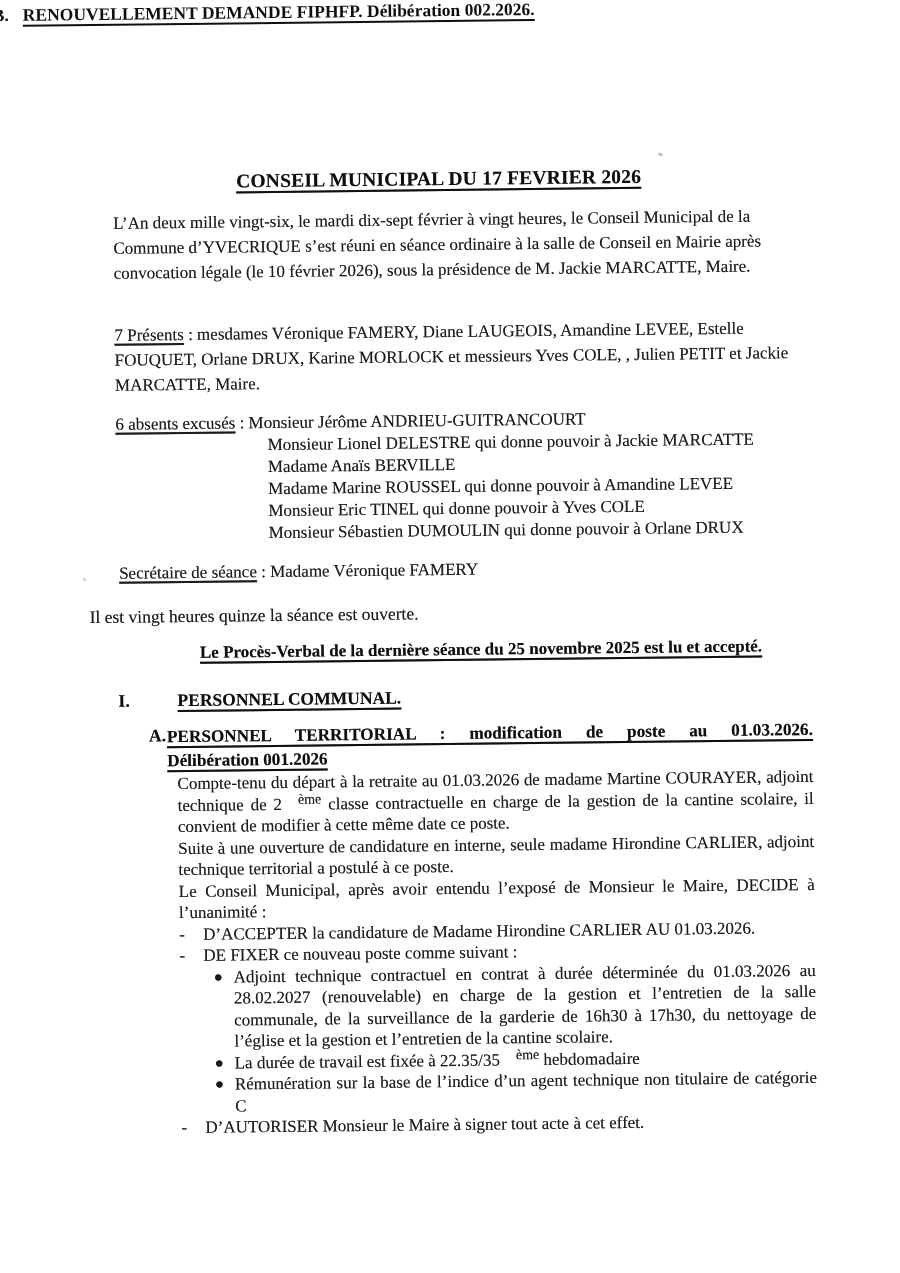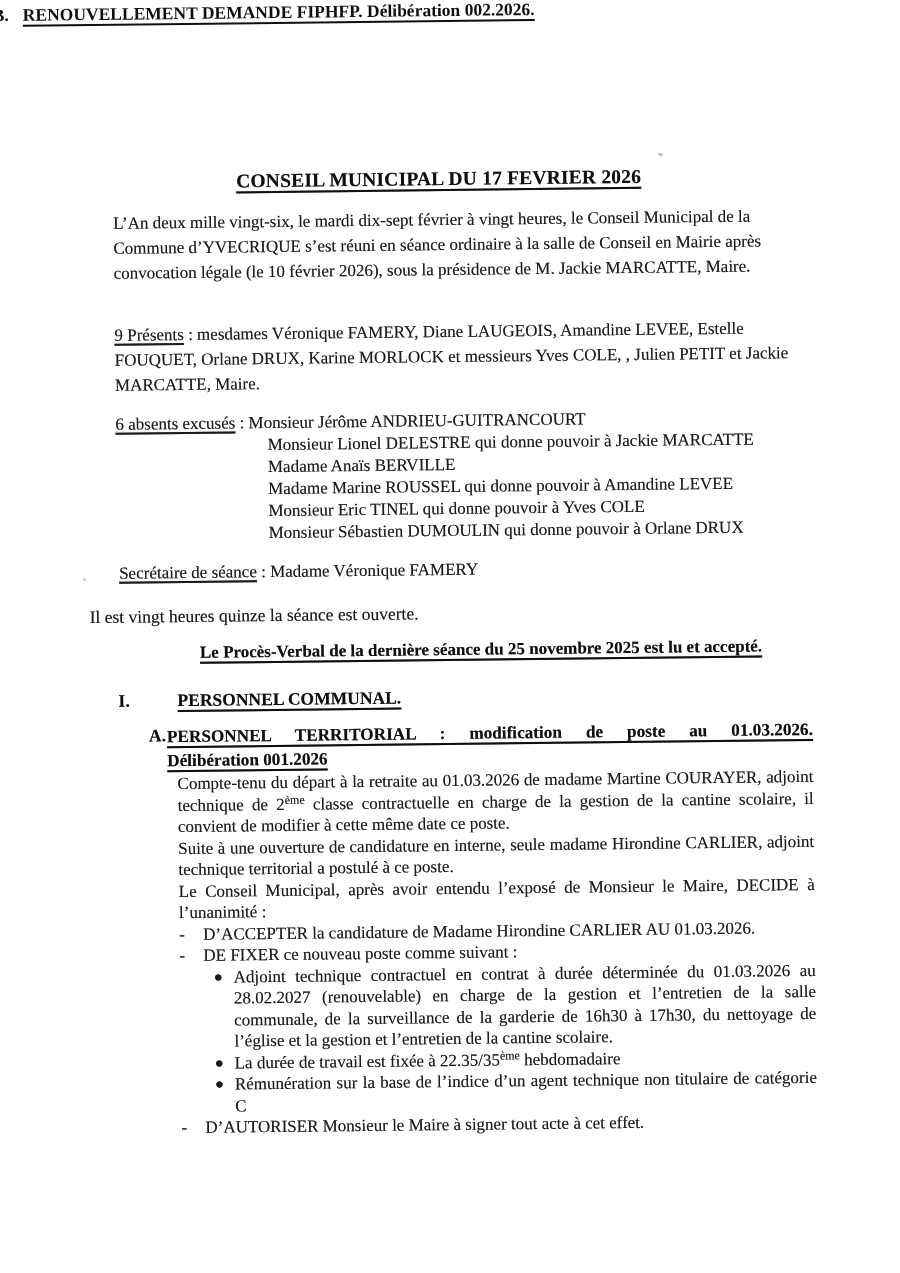--- a/index.html
+++ b/index.html
@@ -42,21 +42,21 @@
   .ahead{margin-left:18px;font-size:17.2px;line-height:24px;}
   .ahead .l1{text-align:justify;text-align-last:justify;}
   .abody{margin-left:28px;font-size:17px;text-align:justify;}
   .abody .para{text-align:justify;}
   .dashrow{display:flex;}
   .dashrow .mk{flex:0 0 24px;}
   .dashrow .dt{flex:1;text-align:justify;}
   .bulrow{display:flex;margin-left:34px;}
   .bulrow .mk{flex:0 0 20px;font-size:15px;}
   .bulrow .bt{flex:1;text-align:justify;}
-  sup{font-size:12px;line-height:0;vertical-align:6px;}
+  sup{font-size:14px;line-height:0;vertical-align:6px;margin-left:16px;}
 
   #itemB{top:1145px;left:148px;width:664px;font-size:17.5px;display:flex;}
   #itemB .mk{flex:0 0 30px;}
 
   .speck{position:absolute;border-radius:50%;background:#8a8a8a;}
   #speck1{left:658px;top:153px;width:5px;height:3px;opacity:.55;transform:rotate(20deg);}
   #speck2{left:83px;top:578px;width:3px;height:3px;opacity:.4;}
 </style>
 </head>
 <body>
@@ -64,21 +64,21 @@
 <div class="sheet">
   <div class="rot">
 
     <div class="blk b" id="title">
       <span class="ub">CONSEIL MUNICIPAL DU 17 FEVRIER 2026</span>
     </div>
 
     <div class="blk" id="intro">L’An deux mille vingt-six, le mardi dix-sept février à vingt heures, le Conseil Municipal de la Commune d’YVECRIQUE s’est réuni en séance ordinaire à la salle de Conseil en Mairie après convocation légale (le 10 février 2026), sous la présidence de M. Jackie MARCATTE, Maire.</div>
 
     <div class="blk" id="presents">
-      <span class="u">9 Présents</span><span> : mesdames Véronique FAMERY, Diane LAUGEOIS, Amandine LEVEE, Estelle FOUQUET, Orlane DRUX, Karine MORLOCK et messieurs Yves COLE, , Julien PETIT et Jackie MARCATTE, Maire.</span>
+      <span class="u">7 Présents</span><span> : mesdames Véronique FAMERY, Diane LAUGEOIS, Amandine LEVEE, Estelle FOUQUET, Orlane DRUX, Karine MORLOCK et messieurs Yves COLE, , Julien PETIT et Jackie MARCATTE, Maire.</span>
     </div>
 
     <div class="blk" id="absents">
       <div class="first">
         <span class="u">6 absents excusés</span><span> : Monsieur Jérôme ANDRIEU-GUITRANCOURT</span>
       </div>
       <div>Monsieur Lionel DELESTRE qui donne pouvoir à Jackie MARCATTE</div>
       <div>Madame Anaïs BERVILLE</div>
       <div>Madame Marine ROUSSEL qui donne pouvoir à Amandine LEVEE</div>
       <div>Monsieur Eric TINEL qui donne pouvoir à Yves COLE</div>

